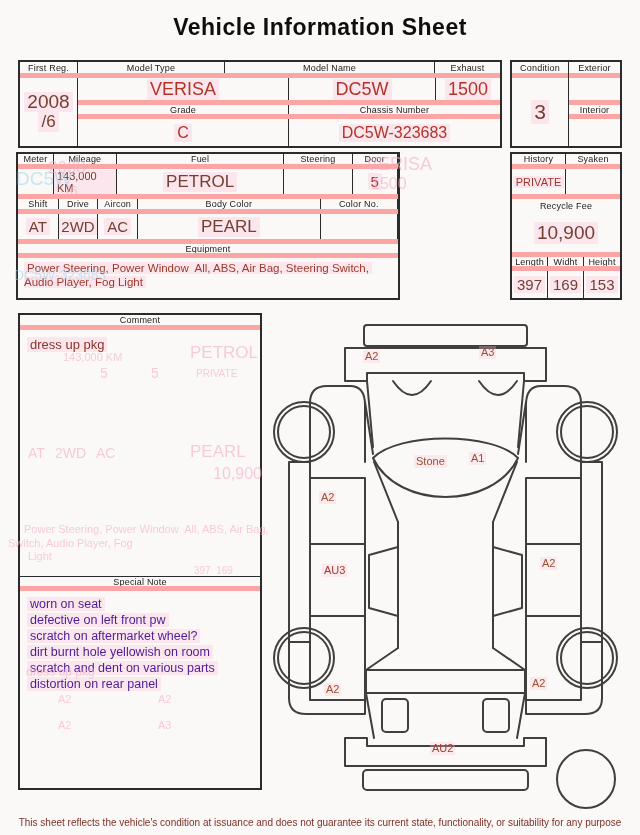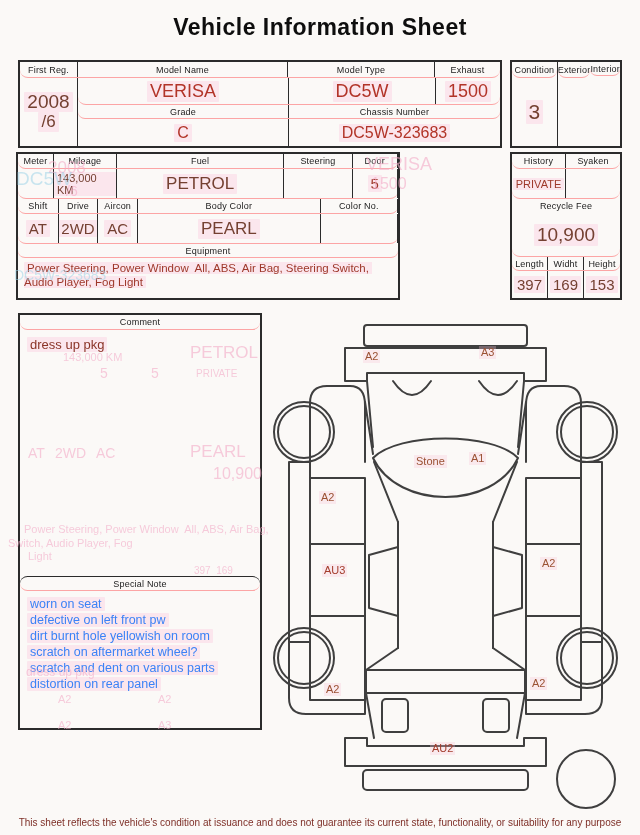--- a/index.html
+++ b/index.html
@@ -8,38 +8,38 @@
     position:relative; width:640px; height:835px;
     background:#fbf9f7; overflow:hidden;
     font-family:"Liberation Sans", sans-serif;
     color:#1c1c1c;
   }
   .box { position:absolute; border:2px solid #2b2b2b; }
   .r { display:flex; }
   .cell { display:flex; align-items:center; justify-content:center; overflow:hidden; }
   .hdr { font-size:9px; color:#1b1b1b; letter-spacing:0.2px; }
   .bl { border-left:1px solid #2b2b2b; }
-  .bb { border-bottom:1px solid #fca5a5;border-radius:8px; }
+  .bb { border-bottom:5px solid #fca5a5; }
   .bt { border-top:1px solid #2b2b2b; }
   .br { border-right:1px solid #2b2b2b; }
   .hl { background:rgba(251,205,224,.42); padding:0 3px; border-radius:1px; white-space:pre-wrap; }
   .red1 { color:#b23428; }
   .red2 { color:#9e382a; }
   .brown { color:#744031; }
   #title { position:absolute; top:14px; left:0; right:0; text-align:center;
            font-size:23px; font-weight:600; letter-spacing:0.5px; color:#0e0e0e; }
   #first-reg-value { flex-direction:column; line-height:20px; font-size:19px; }
   #first-reg-value .l2 { font-size:17px; }
   .fs18 { font-size:18px; } .fs17 { font-size:17px; } .fs16 { font-size:16px; }
   .fs15 { font-size:15px; } .fs21 { font-size:21px; }
   .fs19 { font-size:19px; } .fs11 { font-size:11px; }
   #equip-body { padding:3px 6px; font-size:11.5px; line-height:14px; display:block; }
   #comment-body { padding:6px 7px; }
   #special-body { padding:5px 7px; }
-  .note-line { font-size:12.5px; line-height:16px; color:#3b82f6; }
+  .note-line { font-size:12.5px; line-height:16px; color:#4c1d95; }
   .comment-line { font-size:13px; line-height:17px; color:#8a3427; }
   #disclaimer { position:absolute; top:817px; left:0; right:0; text-align:center;
                 font-size:10px; color:#7e2f27; }
   #diagram { position:absolute; left:270px; top:312px; width:365px; height:510px; }
   #diagram svg { position:absolute; left:0; top:0; }
   .dlabel { position:absolute; font-size:11px; color:#9b5133;
             background:rgba(250,195,215,.30); padding:0 2px; line-height:13px; }
   .dlabel.au { color:#a43d2c; }
   #ghost-layer { position:absolute; inset:0; pointer-events:none; z-index:30; }
   .ghost { position:absolute; white-space:pre; line-height:1.05; }
@@ -49,22 +49,22 @@
 </head>
 <body>
 
 <div id="sheet">
 
   <div id="title">Vehicle Information Sheet</div>
 
   <div class="box" style="left:18px; top:60px; width:484px; height:88px;">
     <div class="r bb" style="height:16px;">
       <div class="cell hdr" style="width:57px;">First Reg.</div>
+      <div class="cell hdr bl" style="width:147px;">Model Type</div>
       <div class="cell hdr bl" style="width:210px;">Model Name</div>
-      <div class="cell hdr bl" style="width:147px;">Model Type</div>
       <div class="cell hdr bl" style="flex:1;">Exhaust</div>
     </div>
     <div class="r" style="height:68px;">
       <div class="cell brown" id="first-reg-value" style="width:57px;">
         <span class="hl">2008</span>
         <span class="hl l2">/6</span>
       </div>
       <div class="bl" style="flex:1; display:flex; flex-direction:column;">
         <div class="r bb" style="height:27px;">
           <div class="cell fs18 red1" style="width:210px;">
@@ -93,21 +93,21 @@
     </div>
   </div>
 
   <div class="box r" style="left:510px; top:60px; width:112px; height:88px;">
     <div class="br" style="width:57px; display:flex; flex-direction:column;">
       <div class="cell hdr bb" style="height:16px;text-align:center;">Condition</div>
       <div class="cell fs21 brown" style="flex:1;">
           <span class="hl">3</span>
         </div>
     </div>
-    <div style="flex:1; display:flex; flex-direction:row;">
+    <div style="flex:1; display:flex; flex-direction:column;">
       <div class="cell hdr bb" style="height:16px;">Exterior</div>
       <div class="cell bb" style="height:27px;"></div>
       <div class="cell hdr bb" style="height:14px;">Interior</div>
       <div class="cell" style="flex:1;"></div>
     </div>
   </div>
 
   <div class="box" style="left:16px; top:152px; width:384px; height:148px;">
     <div class="r bb" style="height:15px;">
       <div class="cell hdr" style="width:40px;">Meter</div>
@@ -189,31 +189,31 @@
         </div>
       <div class="cell fs15 brown bl" style="width:36px;">
           <span class="hl">169</span>
         </div>
       <div class="cell fs15 brown bl" style="flex:1;">
           <span class="hl">153</span>
         </div>
     </div>
   </div>
 
-  <div class="box" style="left:18px; top:313px; width:244px; height:417px; display:flex; flex-direction:column;">
+  <div class="box" style="left:18px; top:313px; width:244px; height:477px; display:flex; flex-direction:column;">
     <div class="cell hdr bb" style="height:15px;">Comment</div>
     <div id="comment-body" style="height:246px;">
         <div class="comment-line"><span class="hl">dress up pkg</span></div>
       </div>
     <div class="cell hdr bt bb" style="height:15px;">Special Note</div>
     <div id="special-body" style="flex:1;">
         <div class="note-line"><span class="hl">worn on seat</span></div>
         <div class="note-line"><span class="hl">defective on left front pw</span></div>
+        <div class="note-line"><span class="hl">scratch on aftermarket wheel?</span></div>
         <div class="note-line"><span class="hl">dirt burnt hole yellowish on room</span></div>
-        <div class="note-line"><span class="hl">scratch on aftermarket wheel?</span></div>
         <div class="note-line"><span class="hl">scratch and dent on various parts</span></div>
         <div class="note-line"><span class="hl">distortion on rear panel</span></div>
       </div>
   </div>
 
   <div id="diagram">
     <svg width="365" height="510" viewBox="0 0 365 510" fill="none" stroke="#3f3f3f" stroke-width="2" stroke-linejoin="round" stroke-linecap="round">
 
       <rect x="94" y="13" width="163" height="21" rx="3"></rect>
       <path d="M75,69 V36 H276 V69 H254 V61 H97 V69 Z"></path>

